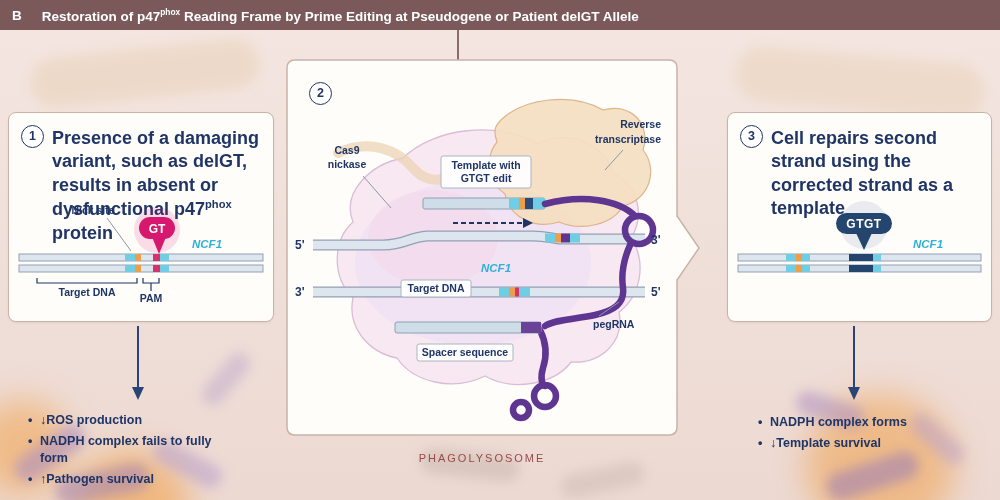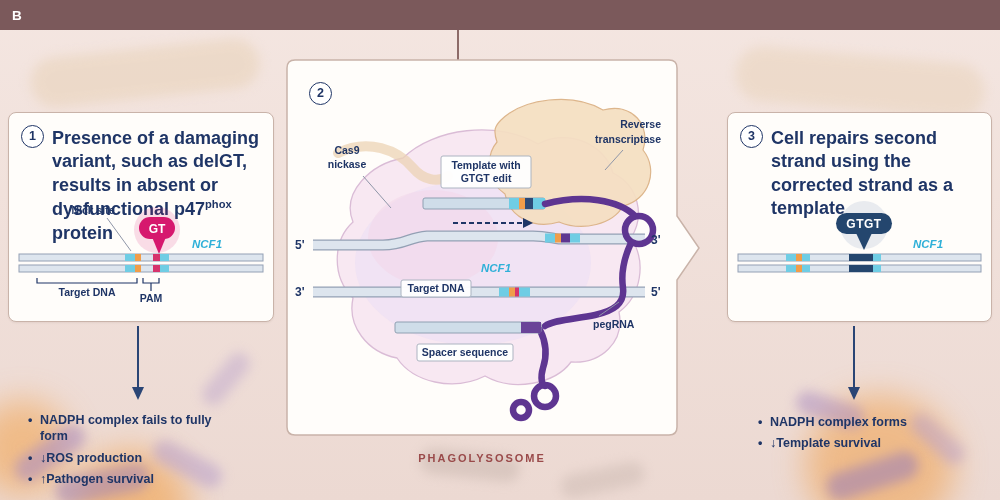--- a/index.html
+++ b/index.html
@@ -41,21 +41,21 @@
   .bracket{stroke:var(--navy,#1f3566);stroke-width:1.2;fill:none;}
   .lblbox{fill:#ffffff;stroke:#a9b2c0;stroke-width:1;opacity:.96;}
   .peg{fill:none;stroke:var(--purple,#5e3591);stroke-width:6.5;stroke-linecap:round;stroke-linejoin:round;}
   
   .bullets{position:absolute;margin:0;padding:0;list-style:none;color:var(--navy,#1f3566);
     font-size:12.5px;font-weight:600;line-height:1.3;z-index:2;}
   .bullets li{position:relative;padding-left:12px;margin-bottom:5px;}
   .bullets li::before{content:"\2022";position:absolute;left:0;}
   .down-arrow{position:absolute;z-index:1;}
   .phago{position:absolute;left:380px;top:452px;width:204px;text-align:center;z-index:2;
-    color:var(--maroon,#9a4a4a);font-weight:bold;font-size:11px;letter-spacing:2px;}
+    color:var(--maroon,#9a4a4a);font-weight:normal;font-size:11px;letter-spacing:2px;}
 </style>
 </head>
 <body>
 
 <div class="stage">
 
   <div class="rod" style="left:30px;top:48px;width:230px;height:50px;background:#e7d0b4;opacity:.5;transform:rotate(-6deg);"></div>
   <div class="rod" style="left:735px;top:55px;width:250px;height:55px;background:#e7d0b4;opacity:.45;transform:rotate(5deg);"></div>
   <div class="glow" style="left:-25px;top:400px;width:95px;height:95px;background:#f2a24b;opacity:.55;"></div>
   <div class="glow" style="left:70px;top:450px;width:120px;height:110px;background:#f2a24b;opacity:.6;"></div>
@@ -65,20 +65,21 @@
   <div class="rod" style="left:150px;top:452px;width:75px;height:24px;background:#b49bca;opacity:.5;transform:rotate(28deg);"></div>
   <div class="rod" style="left:195px;top:368px;width:62px;height:22px;background:#b49bca;opacity:.4;transform:rotate(-50deg);"></div>
   <div class="rod" style="left:795px;top:398px;width:70px;height:24px;background:#a98cc2;opacity:.5;transform:rotate(18deg);"></div>
   <div class="rod" style="left:825px;top:462px;width:95px;height:28px;background:#9b7eb6;opacity:.55;transform:rotate(-18deg);"></div>
   <div class="rod" style="left:905px;top:428px;width:65px;height:22px;background:#b49bca;opacity:.45;transform:rotate(42deg);"></div>
   <div class="rod" style="left:420px;top:452px;width:100px;height:26px;background:#b7a59d;opacity:.35;transform:rotate(6deg);"></div>
   <div class="rod" style="left:560px;top:468px;width:85px;height:24px;background:#b7a59d;opacity:.3;transform:rotate(-12deg);"></div>
 
   <header class="hdr">
     <span class="hdr-b">B</span>
+    <span class="hdr-title"><span>Restoration of p47</span><sup>phox</sup><span> Reading Frame by Prime Editing at Pseudogene or Patient delGT Allele</span></span>
   </header>
   <div class="stem"></div>
 
   <section class="panel p1">
     <div class="step-head">
       <div class="stepnum">1</div>
       <p class="steptext"><span>Presence of a damaging variant, such as delGT, results in absent or dysfunctional p47</span><sup>phox</sup><span> protein</span></p>
     </div>
     <svg class="diagram" viewBox="0 0 264 120" width="264" height="120">
       <text class="t-lbl" x="84" y="15" text-anchor="middle">Nick site</text>
@@ -109,22 +110,22 @@
       <text class="t-lbl" x="142" y="103" text-anchor="middle">PAM</text>
     </svg>
   </section>
 
   <svg class="down-arrow" style="left:130px;top:326px;" width="16" height="76">
     <line x1="8" y1="0" x2="8" y2="63" stroke="#2a4575" stroke-width="2"></line>
     <path d="M2,61 L8,74 L14,61 Z" fill="#2a4575"></path>
   </svg>
 
   <ul class="bullets" style="left:28px;top:412px;width:185px;">
+    <li><span>↓ROS production</span></li>
     <li><span>NADPH complex fails to fully form</span></li>
-    <li><span>↓ROS production</span></li>
     <li><span>↑Pathogen survival</span></li>
   </ul>
 
   <section class="panel p2">
     <svg viewBox="0 0 420 380" width="420" height="380">
 
       <path d="M12,2 H386 Q394,2 394,10 V158 L416,190 L394,222 V369 Q394,377 386,377 H12 Q4,377 4,369 V10 Q4,2 12,2 Z" fill="var(--panel_bg,#fffdfa)" stroke="var(--panel_border,#c9b3a9)" stroke-width="1.5"></path>
 
       <g>
         <path d="M120,100 C150,70 215,62 255,86 C285,70 322,86 330,115 C356,128 362,158 348,180 C364,204 358,238 336,254 C342,284 318,306 288,304 C272,326 230,334 202,318 C170,334 130,324 114,300 C84,294 64,268 70,240 C48,218 50,182 70,164 C58,134 88,106 120,100 Z" fill="#f8e8f2" stroke="#dabcd6" stroke-width="1.3"></path>

